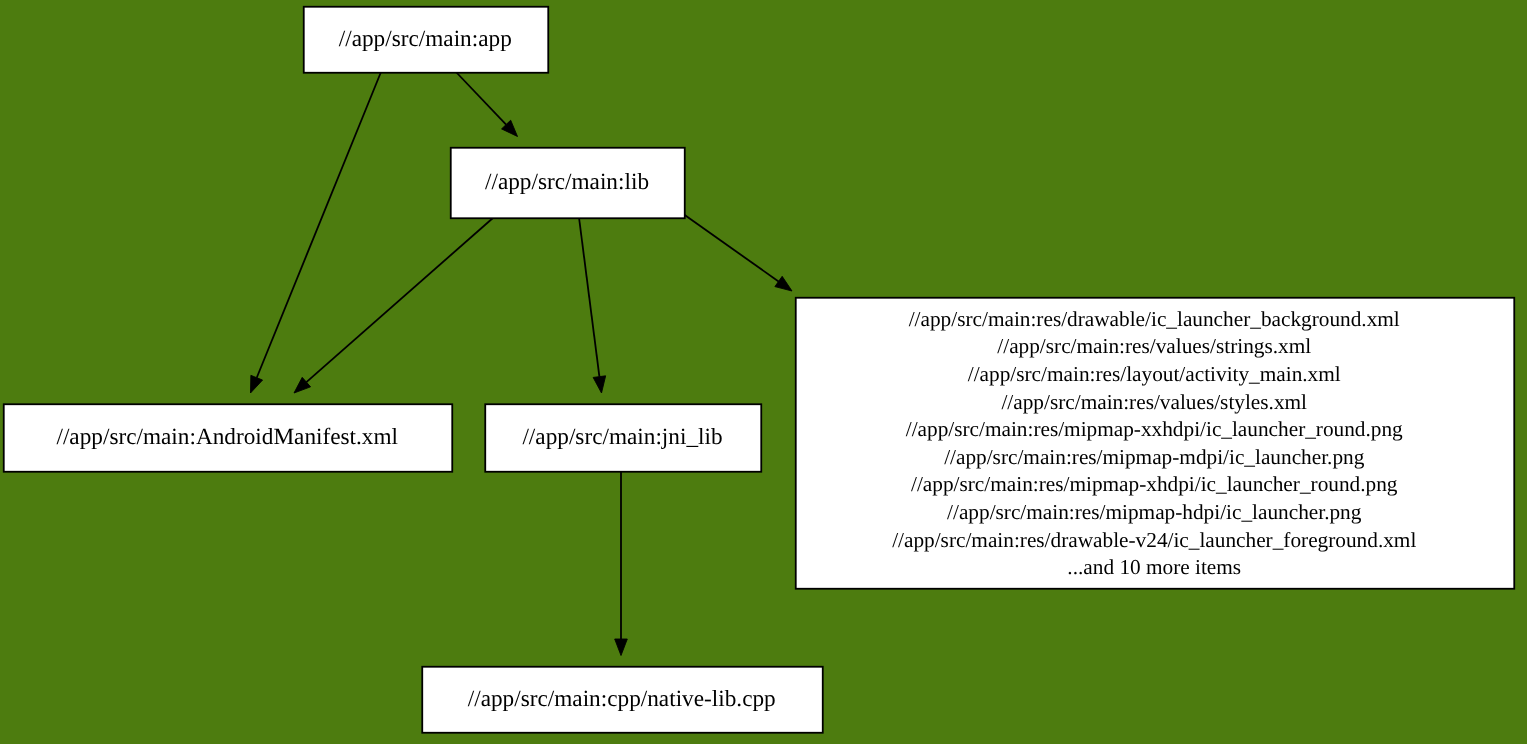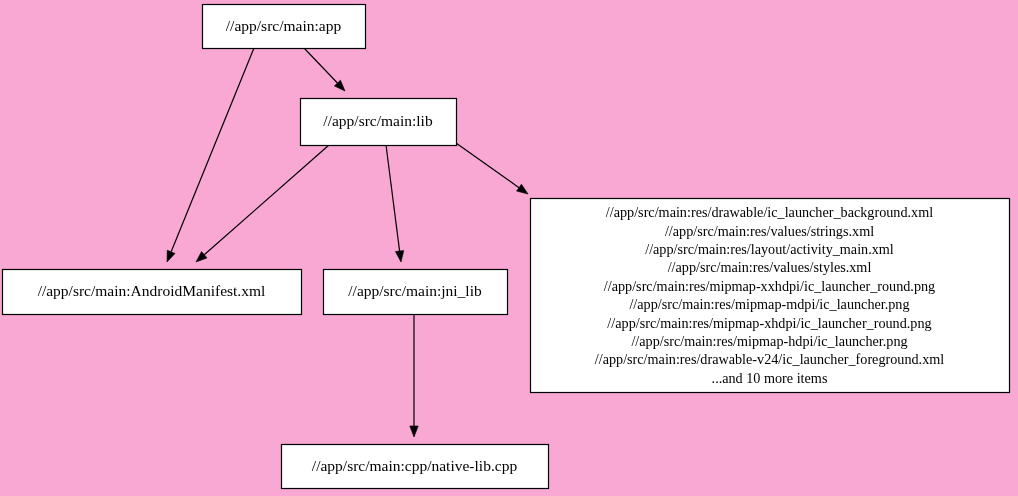--- a/index.html
+++ b/index.html
@@ -4,21 +4,21 @@
 <style>
   html, body {
     margin: 0;
     padding: 0;
     background: #ffffff;
   }
   #graph-root {
     position: relative;
     width: 1018px;
     height: 496px;
-    background: #f9a8d4;
+    background: #4d7c0f;
     overflow: hidden;
     font-family: "Liberation Serif", "DejaVu Serif", serif;
   }
   svg#graph-canvas {
     position: absolute;
     left: 0;
     top: 0;
     width: 1018px;
     height: 496px;
     display: block;

